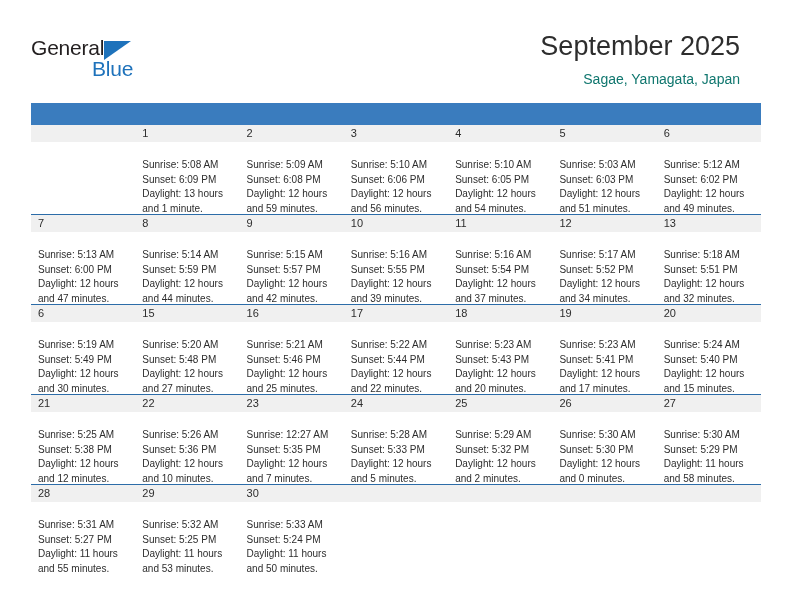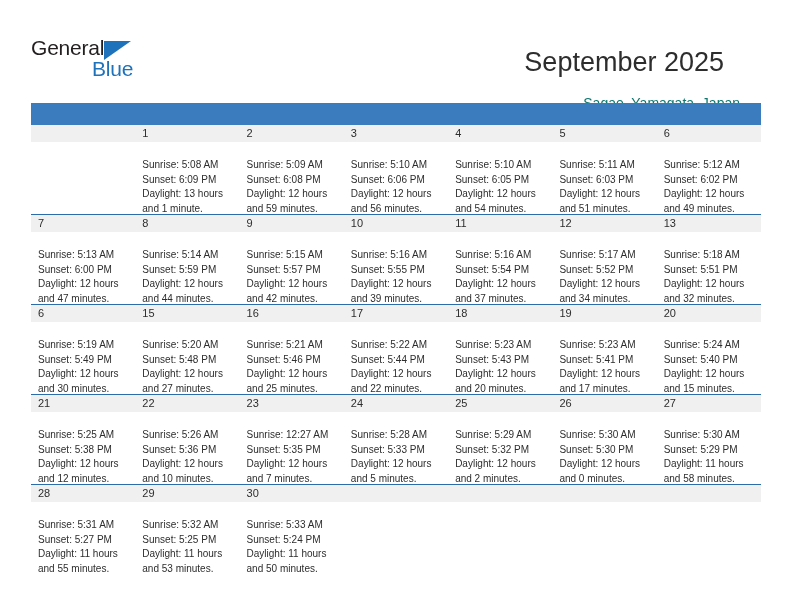--- a/index.html
+++ b/index.html
@@ -69,21 +69,21 @@
     position: absolute;
     right: 35px;
     top: 30px;
     text-align: right;
   }
   .month-title {
     font-size: 27px;
     color: #2d2d2d;
     line-height: 32px;
     font-weight: normal;
-    margin: 16px;
+    margin: 0;
     white-space: nowrap;
   }
   .location {
     font-size: 14px;
     color: #0f766e;
     line-height: 18px;
     margin: 8px 0 0 0;
     white-space: nowrap;
     text-align: right;
   }
@@ -233,21 +233,21 @@
               <div class="lines">
                 <div class="line">Sunrise: 5:10 AM</div>
                 <div class="line">Sunset: 6:05 PM</div>
                 <div class="line">Daylight: 12 hours</div>
                 <div class="line">and 54 minutes.</div>
               </div>
             </div>
             <div class="cell">
               <div class="daynum">5</div>
               <div class="lines">
-                <div class="line">Sunrise: 5:11 AM</div>
+                <div class="line">Sunrise: 5:03 AM</div>
                 <div class="line">Sunset: 6:03 PM</div>
                 <div class="line">Daylight: 12 hours</div>
                 <div class="line">and 51 minutes.</div>
               </div>
             </div>
             <div class="cell">
               <div class="daynum">6</div>
               <div class="lines">
                 <div class="line">Sunrise: 5:12 AM</div>
                 <div class="line">Sunset: 6:02 PM</div>

